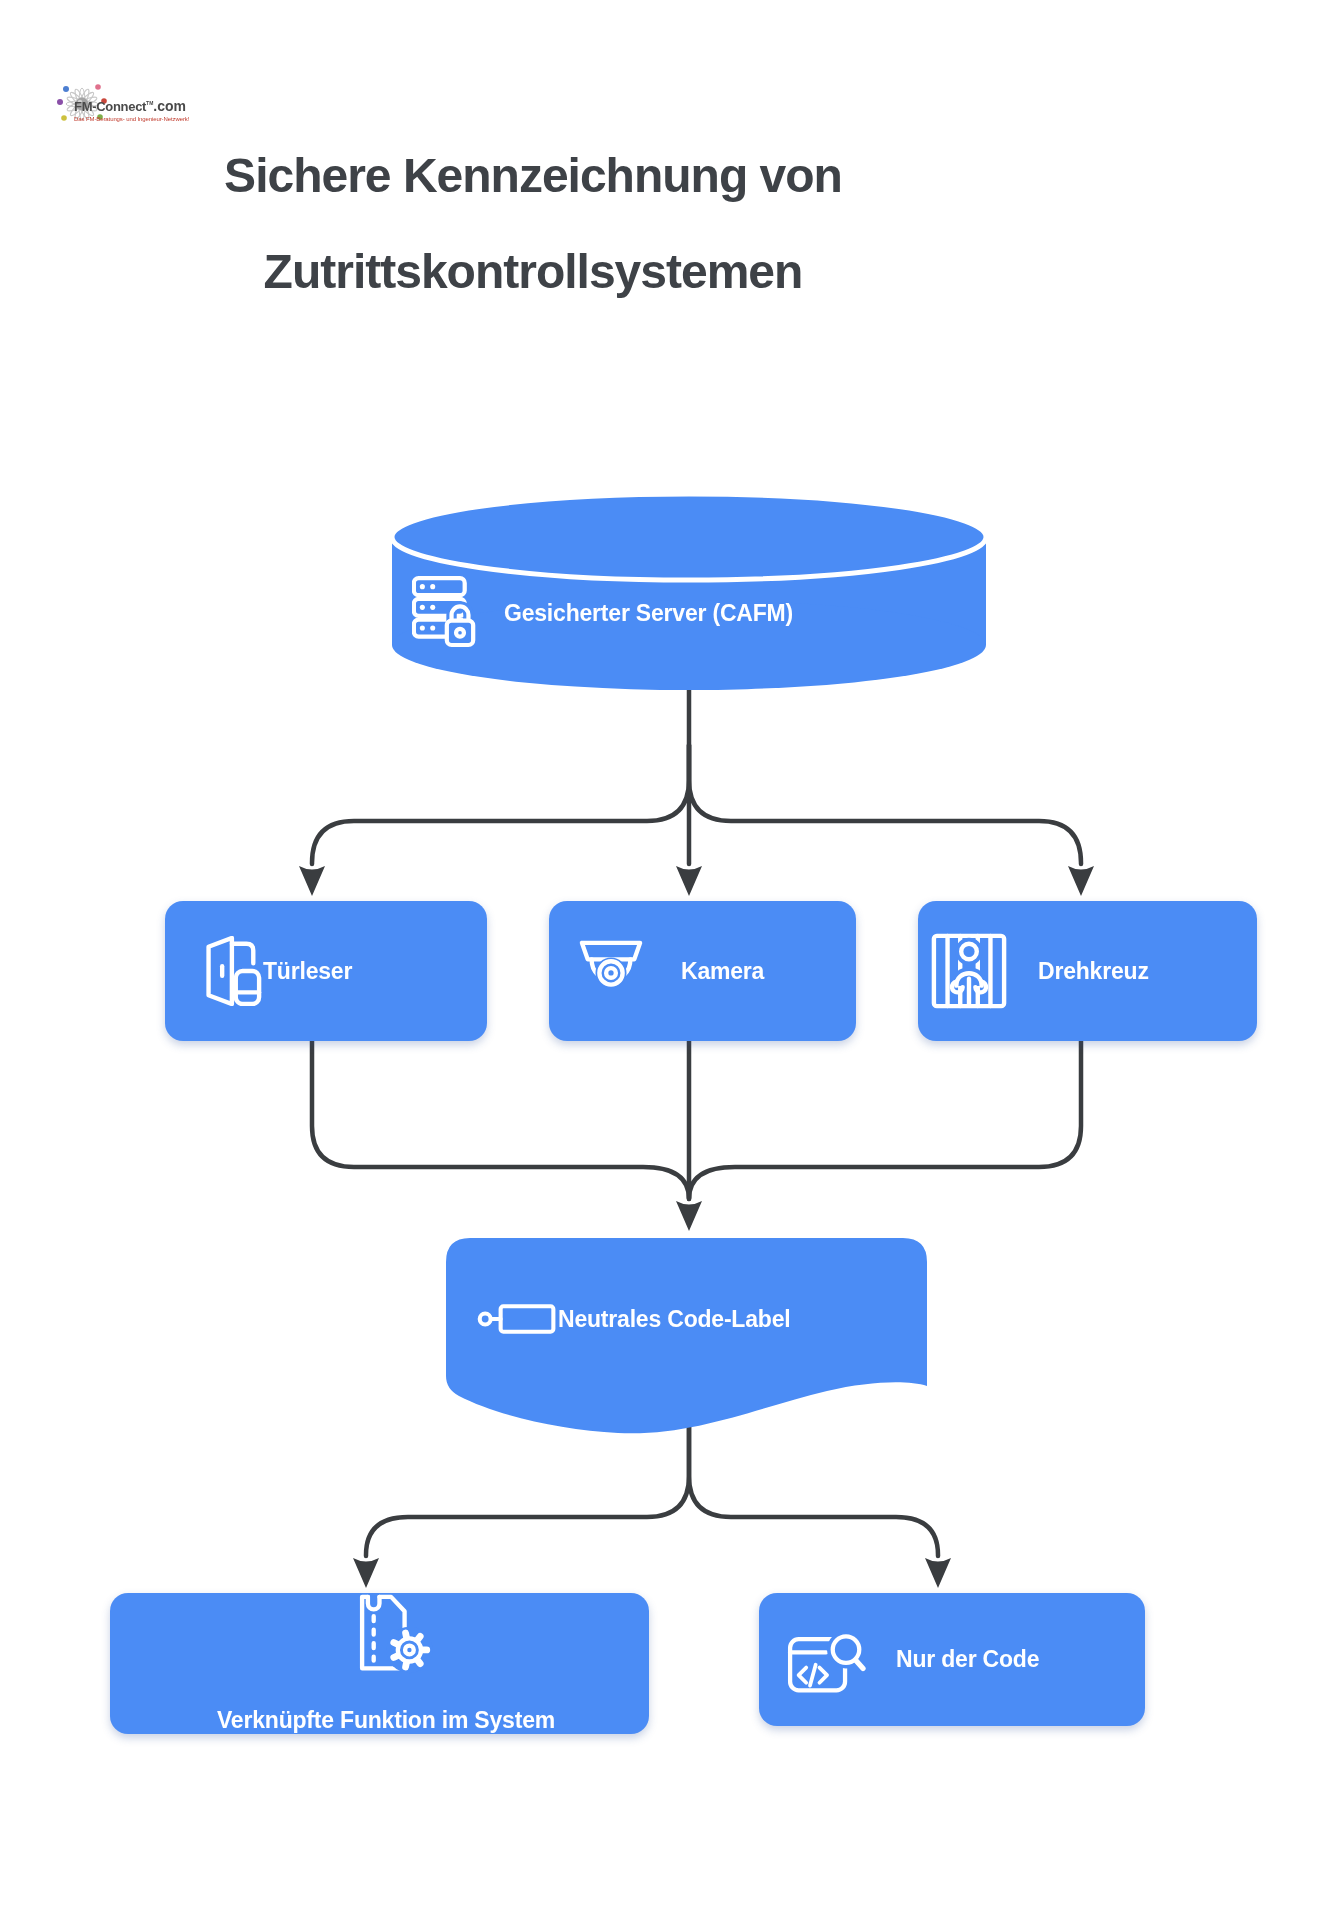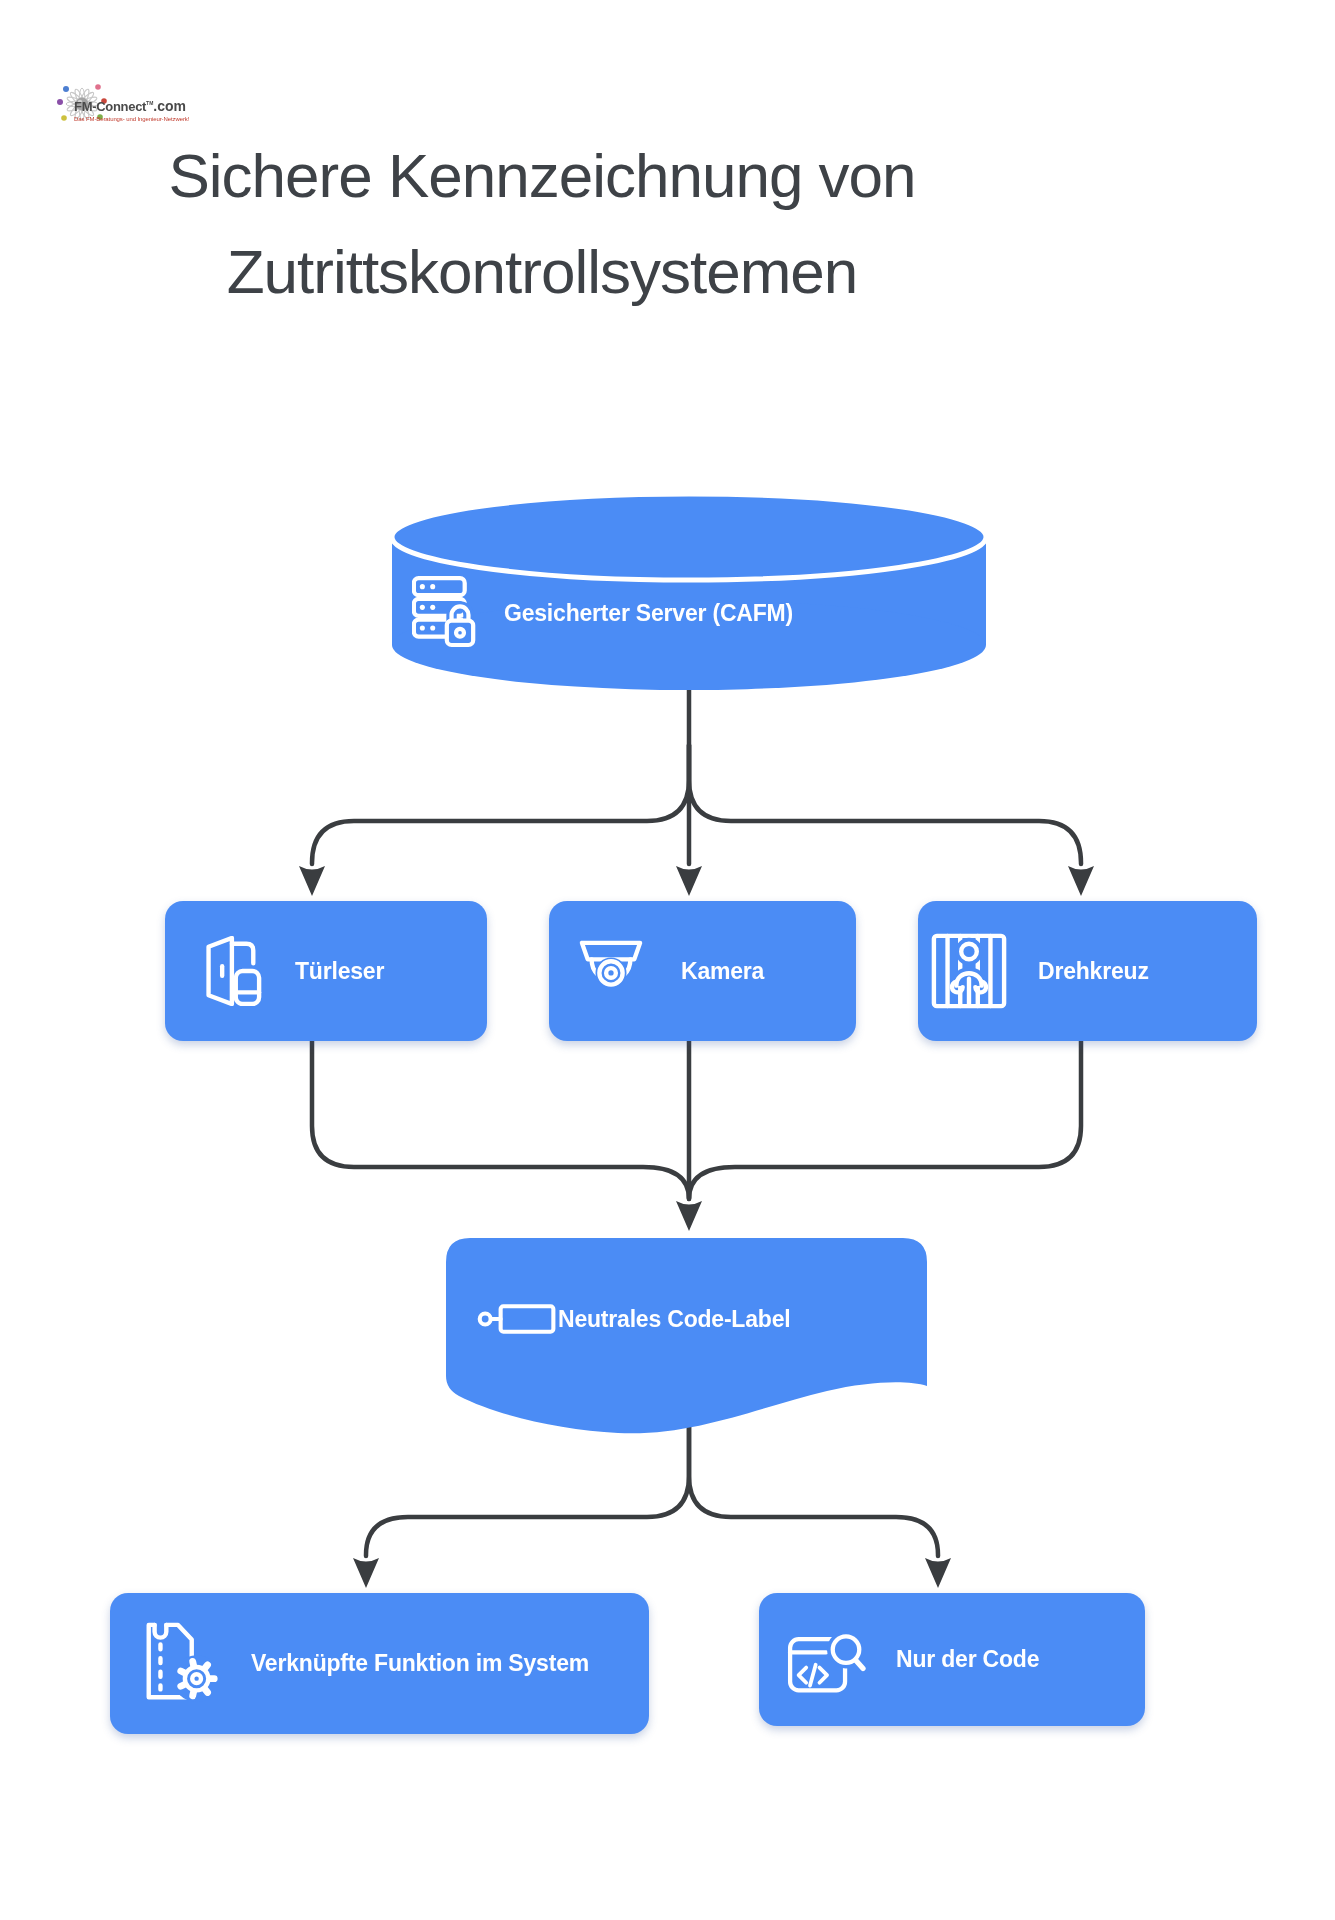--- a/index.html
+++ b/index.html
@@ -31,22 +31,22 @@
   .wsf{stroke:#fff;stroke-width:4.5;fill:var(--node,#4b8cf5);stroke-linecap:round;stroke-linejoin:round;}
   .wd{fill:#fff;}
   .halo{stroke:var(--node,#4b8cf5);stroke-width:11;fill:none;stroke-linecap:round;stroke-linejoin:round;}
   .haloc{stroke:var(--node,#4b8cf5);stroke-width:12;fill:var(--node,#4b8cf5);}
   .hfill{fill:var(--node,#4b8cf5);}
   .gt{stroke:#fff;stroke-width:7;stroke-linecap:round;}
   .cylbody{fill:var(--node,#4b8cf5);}
   .cyltop{fill:var(--node,#4b8cf5);stroke:#fff;stroke-width:5;}
   
   #title{
-    position:absolute;left:42px;top:128px;width:1000px;text-align:center;
-    color:var(--title,#3e4247);font-weight:normal;font-size:62px;line-height:96px;letter-spacing:-1px;
+    position:absolute;left:33px;top:128px;width:1000px;text-align:center;
+    color:var(--title,#3e4247);font-weight:bold;font-size:48px;line-height:96px;letter-spacing:-1px;
   }
   
   #logo{position:absolute;left:56px;top:82px;width:190px;height:52px;}
   #logo-flower{position:absolute;left:0;top:0;}
   #logo-text{position:absolute;left:18px;top:15px;white-space:nowrap;}
   .brand{font-size:13px;font-weight:bold;color:#4a4a4a;letter-spacing:-.3px;}
   .brand-tm{font-size:5px;color:#4a4a4a;vertical-align:super;font-weight:bold;}
   .brand-suffix{font-size:14px;font-weight:bold;color:#4a4a4a;}
   .tagline{font-size:6px;color:#c0392b;margin-top:1px;letter-spacing:-.1px;}
   .petal{fill:none;stroke:#c8c8c8;stroke-width:1;}
@@ -125,21 +125,21 @@
       <circle class="wd" cx="11" cy="55" r="2.7"></circle>
         <circle class="wd" cx="22" cy="55" r="2.7"></circle>
       <path class="halo" d="M42 47 v-6 a9 9 0 0 1 18 0 v6"></path>
       <path class="ws" d="M42 47 v-6 a9 9 0 0 1 18 0 v6"></path>
       <rect class="wsf" x="37" y="47" width="28" height="26" rx="5"></rect>
       <circle class="ws" cx="51" cy="60" r="4.2"></circle>
     </svg>
     <span class="nl">Gesicherter Server (CAFM)</span>
   </div>
 
-  <div class="node" style="left:165px;top:901px;width:294px;height:140px;padding-left:28px;gap:32px;">
+  <div class="node" style="left:165px;top:901px;width:294px;height:140px;padding-left:28px;">
     <svg width="70" height="70" viewBox="0 0 72 72">
       <path class="ws" d="M40 8 H55 Q62 8 62 15 V28"></path>
       <path class="ws" d="M40 2 L16 11 V61 L40 70 Z"></path>
       <path class="ws" d="M30 31 V41"></path>
       <rect class="wsf" x="44" y="36" width="24" height="34" rx="7"></rect>
       <path class="ws" d="M44 58 H68"></path>
     </svg>
     <span class="nl">Türleser</span>
   </div>
 
@@ -178,21 +178,21 @@
   </svg>
   <div class="node-content" style="left:476px;top:1284px;height:70px;">
     <svg width="82" height="40" viewBox="0 0 88 44">
       <circle class="ws" cx="9" cy="22" r="6"></circle>
       <path class="ws" d="M15.5 22 H26"></path>
       <rect class="ws" x="26" y="8" width="58" height="28" rx="3"></rect>
     </svg>
     <span class="nl">Neutrales Code-Label</span>
   </div>
 
-  <div class="node" style="left:110px;top:1593px;width:512px;height:141px;padding-left:27px;gap:28px;">
+  <div class="node" style="left:110px;top:1593px;width:512px;height:141px;padding-left:27px;gap:28px;flex-direction:column;">
     <svg width="86" height="86" viewBox="0 0 88 88">
       <path class="ws" d="M30 4 L42 4 L56 19 V78 H12 V4 H18"></path>
       <path class="ws" d="M18 4 V11 a6 6 0 0 0 12 0 V4"></path>
       <path class="wsd" d="M24 24 V70"></path>
       <circle class="hfill" cx="61" cy="59" r="24"></circle>
       <path class="gt" d="M73 59 L79 59 M68.5 68.4 L72.2 73.1 M58.3 70.7 L57 76.6 M50.2 64.2 L44.8 66.8 M50.2 53.8 L44.8 51.2 M58.3 47.3 L57 41.4 M68.5 49.6 L72.2 44.9"></path>
       <circle class="wsf" cx="61" cy="59" r="12"></circle>
       <circle class="ws" cx="61" cy="59" r="4.5"></circle>
     </svg>
     <span class="nl" style="width:352px;">Verknüpfte Funktion im System</span>

